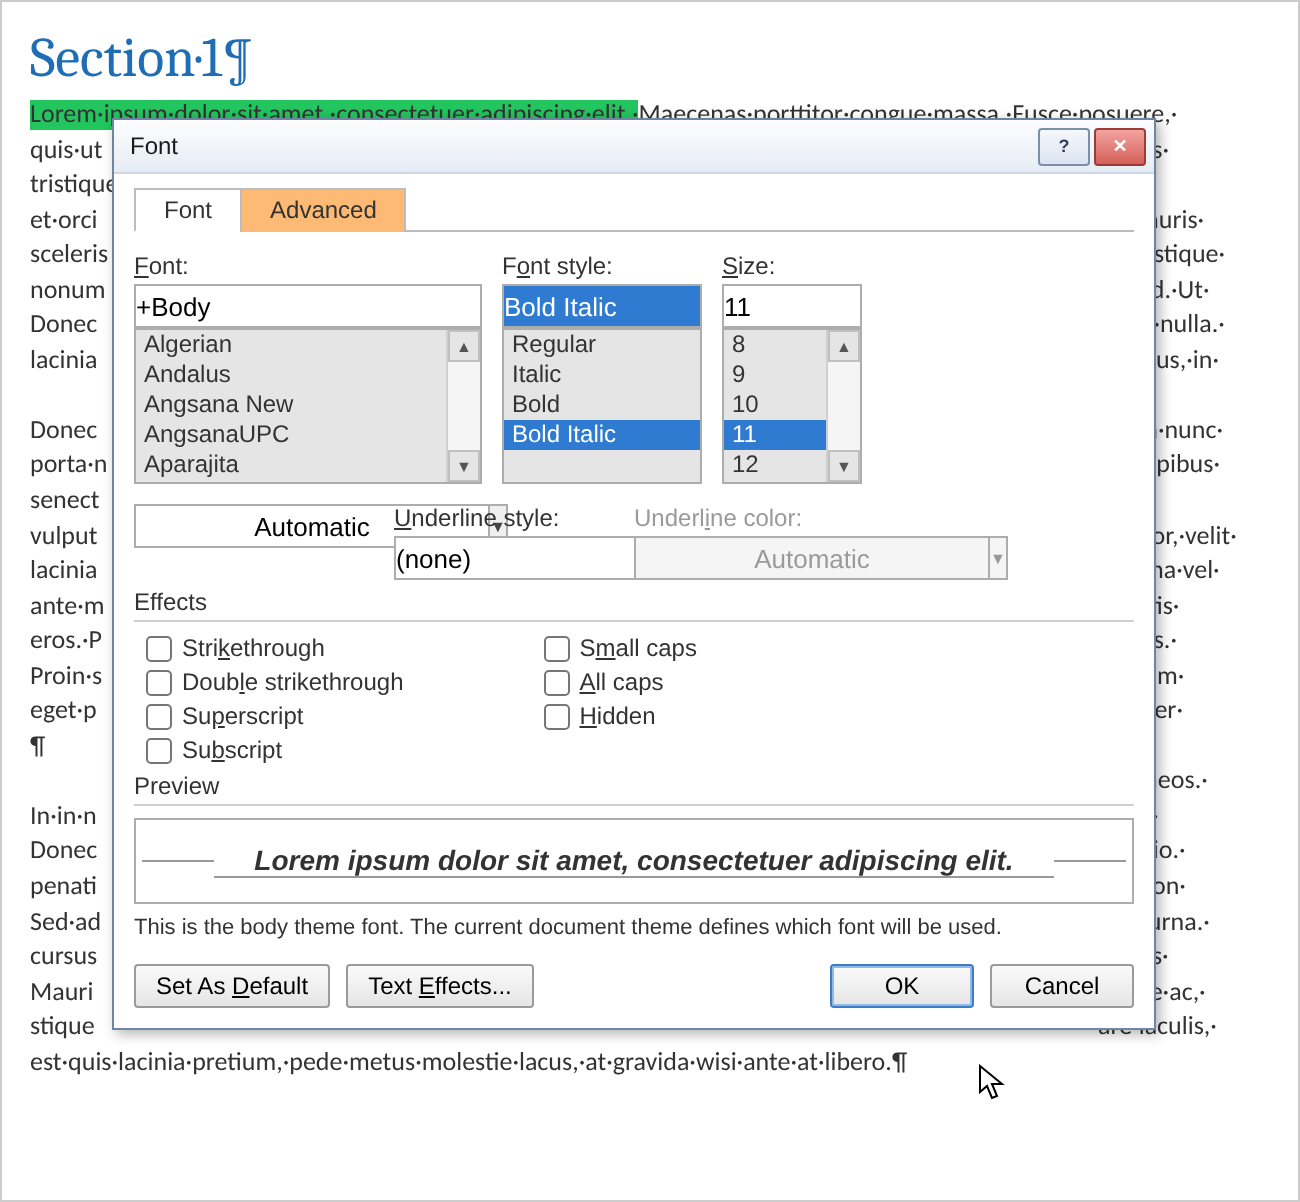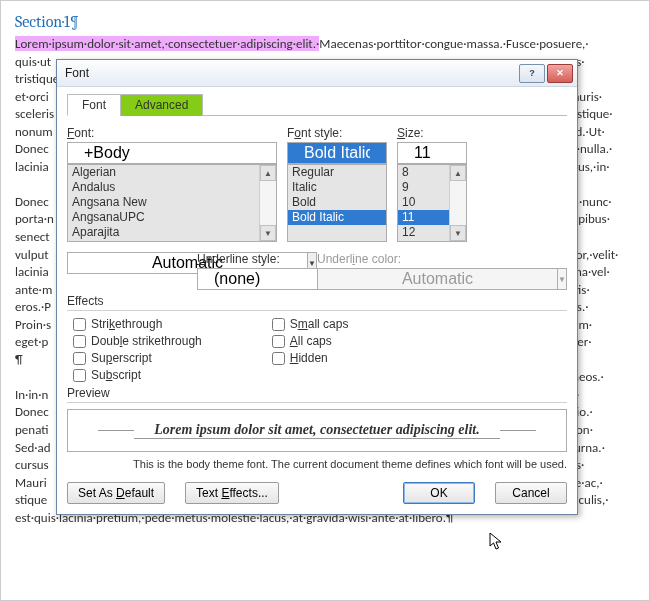--- a/index.html
+++ b/index.html
@@ -1,60 +1,60 @@
 <!DOCTYPE html>
 <html><head>
 <meta charset="utf-8">
 <style>
 html,body{margin:0;padding:0;font-family:"Segoe UI",Tahoma,sans-serif;font-size:12px;color:#333;background:#fff}
 .page{position:relative;width:650px;height:601px;border:1px solid #ccc;box-sizing:border-box;overflow:hidden;padding:10px 14px}
-.doc-heading{font-family:Cambria,Georgia,serif;font-size:16px;color:#1f6db5;margin:2px 0 4px}
+.doc-heading{font-family:Cambria,Georgia,serif;font-size:28px;color:#1f6db5;margin:2px 0 4px}
 .doc-body{font-family:Calibri,Arial,sans-serif;font-size:13px;color:#333;line-height:1.35;word-break:break-all}
-.highlight{background:#f0abfc}
+.highlight{background:#22c55e}
 .dialog{position:absolute;left:55px;top:58px;width:520px;background:#fff;border:1px solid #6d86a3;box-shadow:2px 2px 6px rgba(0,0,0,.3)}
 .titlebar{height:26px;background:linear-gradient(#fdfdfe,#e6ecf5);border-bottom:1px solid #cfd7e5;display:flex;align-items:center;padding:0 4px 0 8px}
 .titlebar .title{font-size:12px;color:#1a1a1a;flex:1}
 .tbtn{width:24px;height:17px;margin-left:2px;border:1px solid #7a8fa8;background:linear-gradient(#f5f8fc,#dbe4f0);display:flex;align-items:center;justify-content:center;font-size:9px;color:#30405a;border-radius:2px}
 .tbtn.close{background:linear-gradient(#f3a4a0,#d46159);border-color:#9c3c36;color:#fff;font-weight:bold}
 .tbtn.help{font-weight:bold}
 .dlg-body{padding:6px 10px 10px}
 .tabs{display:flex;border-bottom:1px solid #bcbcbc;margin-bottom:10px}
-.tab{padding:3px 14px;border:1px solid #bcbcbc;border-bottom:none;background:#84cc16;margin-right:-1px;position:relative;top:1px;font-size:12px;cursor:default}
+.tab{padding:3px 14px;border:1px solid #bcbcbc;border-bottom:none;background:#fdba74;margin-right:-1px;position:relative;top:1px;font-size:12px;cursor:default}
 .tab.active{background:#fff;border-bottom:1px solid #fff}
 .row{display:flex;gap:10px}
 .col{display:flex;flex-direction:column}
 .lbl{font-size:12px;margin-bottom:2px}
 .lbl u{text-decoration:underline}
-.textin{border:1px solid #adadad;height:18px;padding:1px 16px;font-size:16px;font-family:inherit;background:#fff}
+.textin{border:1px solid #adadad;height:18px;padding:1px 0;font-size:13px;font-family:inherit;background:#fff}
 .listbox{border:1px solid #adadad;background:#e5e5e5;height:76px;overflow:hidden;position:relative;font-size:12px}
 .listbox .scroll{position:absolute;right:0;top:0;bottom:0;width:16px;background:#efefef;border-left:1px solid #cfcfcf;display:flex;flex-direction:column}
 .listbox .scroll .sb{flex:0 0 14px;display:flex;align-items:center;justify-content:center;font-size:8px;color:#555;background:#e5e5e5;border:1px solid #c0c0c0;margin:0}
 .listbox .scroll .track{flex:1;background:#f5f5f5}
 .listbox .items{position:absolute;left:0;right:16px;top:0;bottom:0;padding:0}
 .listbox.noscroll .items{right:0}
 .listbox .li{padding:0 4px;height:15px;line-height:15px;white-space:nowrap}
 .listbox .li.sel{background:#2f7bd1;color:#fff}
 .combo{display:flex}
 .combo .textin{flex:1}
 .combo .cbtn{width:16px;height:20px;border:1px solid #adadad;border-left:none;background:#efefef;display:flex;align-items:center;justify-content:center;font-size:8px;color:#444}
 .disabled{color:#9a9a9a}
 .combo.dis .textin,.combo.dis .cbtn{color:#9a9a9a;background:#f5f5f5}
 .group-label{font-size:12px;margin:4px 0 2px}
 .group-line{height:1px;background:#d0d0d0;margin-bottom:6px}
 .checks{display:flex;gap:70px;padding-left:6px}
 .checks .colc{display:flex;flex-direction:column;gap:3px}
 .ck{display:flex;align-items:center;gap:5px;font-size:12px}
 .ck input{margin:0;width:13px;height:13px}
 .preview-box{border:1px solid #adadad;padding:12px 8px;margin-top:4px;text-align:center}
-.preview-text{font-family:Liberation Serif, serif;font-weight:bold;font-style:italic;font-size:14px;display:inline-block;padding:0 20px;border-bottom:1px solid #999;border-top:none;position:relative}
+.preview-text{font-family:Liberation Sans, sans-serif;font-weight:bold;font-style:italic;font-size:14px;display:inline-block;padding:0 20px;border-bottom:1px solid #999;border-top:none;position:relative}
 .preview-text:before,.preview-text:after{content:"";position:absolute;height:1px;width:36px;background:#999;top:50%}
 .preview-text:before{left:-36px}
 .preview-text:after{right:-36px}
-.hint{text-align:right;font-size:11px;margin-top:6px;color:#333}
-.btnrow{display:flex;gap:20px;align-items:flex-end;margin-top:12px}
+.hint{text-align:left;font-size:11px;margin-top:6px;color:#333}
+.btnrow{display:flex;gap:8px;align-items:flex-end;margin-top:12px}
 .btnrow .spacer{flex:1}
 .btn{min-width:72px;height:22px;padding:0 10px;border:1px solid #9a9a9a;background:linear-gradient(#fafafa,#e5e5e5);font-size:12px;font-family:inherit;border-radius:2px;display:flex;align-items:center;justify-content:center}
 .btn.primary{border:1px solid #3e7bc4;box-shadow:0 0 0 1px #8fb9e8 inset}
 .cursor{position:absolute;left:488px;top:531px;font-size:16px;color:#000;pointer-events:none}
 </style>
 </head>
 <body>
 
 <div class="page">
   <div class="doc-heading">Section·1¶</div>
@@ -128,21 +128,21 @@
       <div class="tbtn help">?</div>
       <div class="tbtn close">✕</div>
     </div>
     <div class="dlg-body">
       <div class="tabs">
         <div class="tab active">Font</div>
         <div class="tab">Advanced</div>
       </div>
 
       <div class="row">
-        <div class="col" style="width:210px">
+        <div class="col" style="width:174px">
           <span class="lbl"><u>F</u>ont:</span>
           <input class="textin" value="+Body" style="">
           <div class="listbox">
             <div class="items">
               <div class="li">Algerian</div>
               <div class="li">Andalus</div>
               <div class="li">Angsana New</div>
               <div class="li">AngsanaUPC</div>
               <div class="li">Aparajita</div>
             </div>

